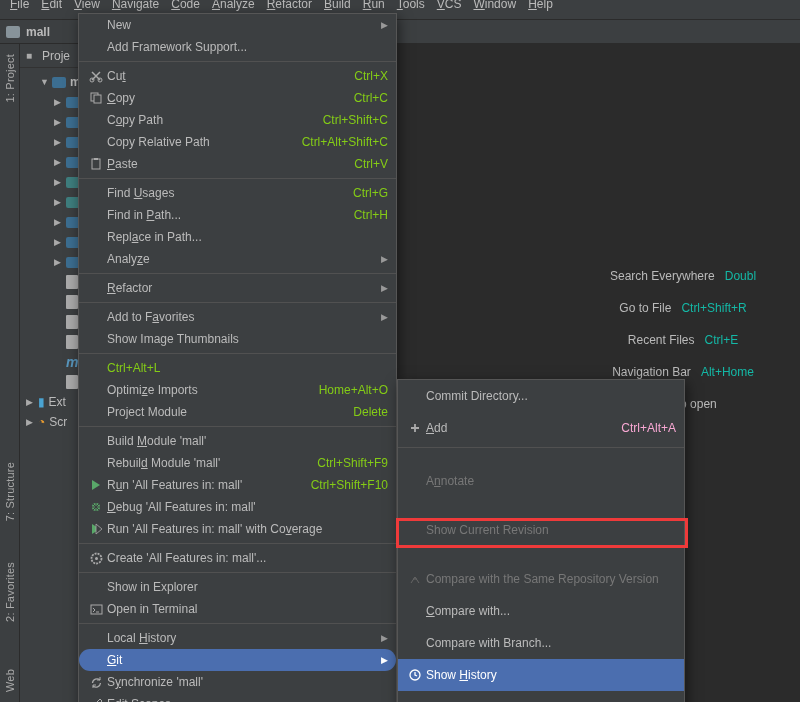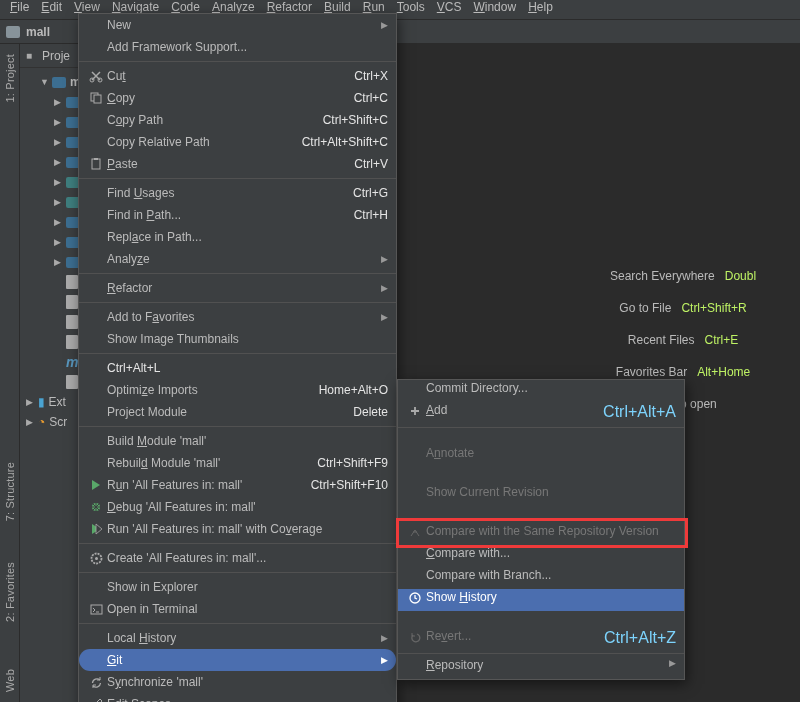--- a/index.html
+++ b/index.html
@@ -1,18 +1,18 @@
 <!DOCTYPE html>
 <html><head>
 <meta charset="utf-8">
 <style>
 * { margin: 0; padding: 0; box-sizing: border-box; font-family: "Segoe UI", Arial, sans-serif; font-size: 12px; -webkit-font-smoothing: antialiased; }
 html, body { width: 800px; height: 702px; overflow: hidden; background: #3c3f41; color: #bbbbbb; }
 
-.menubar { height: 20px; background: #3c3f41; display: flex; align-items: flex-start; padding: 0 4px; color: #bbbbbb; border-bottom: 1px solid #2b2b2b; position: relative; z-index: 1; }
+.menubar { height: 20px; background: #3c3f41; display: flex; align-items: flex-end; padding: 8px 4px; color: #bbbbbb; border-bottom: 1px solid #2b2b2b; position: relative; z-index: 1; }
 .menubar span { padding: 0 6px; cursor: default; }
 .menubar span u { text-decoration: underline; }
 
 .toolbar-row { height: 24px; background: #3c3f41; display: flex; align-items: center; padding: 0 6px; border-bottom: 1px solid #2b2b2b; }
 .toolbar-row .folder-icon { width: 14px; height: 12px; background: #87939a; margin-right: 6px; border-radius: 2px; }
 .toolbar-row .crumb { color: #bbbbbb; font-weight: bold; }
 
 .workspace { position: absolute; top: 44px; left: 0; right: 0; bottom: 0; display: flex; }
 .left-gutter { width: 20px; background: #3c3f41; border-right: 1px solid #2b2b2b; display: flex; flex-direction: column; align-items: center; padding-top: 10px; gap: 40px; }
 .left-gutter .rot { writing-mode: vertical-rl; transform: rotate(180deg); color: #aaaaaa; font-size: 11px; letter-spacing: 0.2px; }
@@ -28,41 +28,41 @@
 .tree-row .dir-blue { background: #3c6e91; }
 .tree-row .dir-teal { background: #3e7e7e; }
 .tree-row.level1 { padding-left: 20px; }
 .tree-row.level2 { padding-left: 34px; }
 .tree-row .txt { white-space: nowrap; overflow: hidden; }
 .tree-row .file-icon { width: 12px; height: 14px; background: #aaaaaa; border-radius: 1px; }
 
 .editor-area { flex: 1; background: #2b2b2b; position: relative; }
 .hints { position: absolute; left: 350px; top: 225px; display: flex; flex-direction: column; gap: 18px; color: #bababa; align-items: center; }
 .hints .row { display: flex; gap: 10px; align-items: center; white-space: nowrap; }
-.hints .key2 { color: #bef264; }
+.hints .key2 { color: #14b8a6; }
 
 
 .ctx-menu { position: absolute; left: 78px; top: 13px; width: 319px; background: #3c3f41; border: 1px solid #565656; box-shadow: 2px 4px 12px rgba(0,0,0,0.5); z-index: 100; }
 .ctx-menu .item { height: 22px; display: flex; align-items: center; padding: 0 8px 0 8px; color: #bbbbbb; position: relative; }
 .ctx-menu .item .icon-slot { width: 18px; height: 16px; flex: 0 0 18px; display: flex; align-items: center; justify-content: center; margin-right: 2px; }
 .ctx-menu .item .label { flex: 1; white-space: nowrap; }
-.ctx-menu .item .shortcut { color: #e5e5e5; font-size: 12px; }
+.ctx-menu .item .shortcut { color: #84cc16; font-size: 12px; }
 .ctx-menu .item .sub-arrow { position: absolute; right: 8px; color: #999999; font-size: 9px; }
 .ctx-menu .sep { height: 1px; background: #515151; margin: 3px 0; }
 .ctx-menu .item.hover { background: #4b6eaf; color: #ffffff; border-radius: 11px; }
 .ctx-menu .item.hover .shortcut, .ctx-menu .item.hover .sub-arrow { color: #ffffff; }
 .ctx-menu .item u { text-decoration: underline; }
 
 
 .sub-menu { position: absolute; left: 397px; top: 379px; width: 288px; background: #3c3f41; border: 1px solid #565656; box-shadow: 2px 4px 12px rgba(0,0,0,0.5); z-index: 101; }
-.sub-menu .item { height: 22px; display: flex; padding: 1px 8px; color: #bbbbbb; position: relative; }
+.sub-menu .item { height: 22px; display: flex; align-items: center; padding: 16px 8px; color: #bbbbbb; position: relative; }
 .sub-menu .item.disabled { color: #777777; margin-top: 17px; }
 .sub-menu .item .icon-slot { width: 18px; height: 16px; flex: 0 0 18px; display: flex; align-items: center; justify-content: center; margin-right: 2px; }
 .sub-menu .item .label { flex: 1; white-space: nowrap; }
-.sub-menu .item .shortcut { color: #7dd3fc; font-size: 16px; }
+.sub-menu .item .shortcut { color: #f9a8d4; font-size: 12px; }
 .sub-menu .item .sub-arrow { position: absolute; right: 8px; color: #999999; font-size: 9px; }
 .sub-menu .sep { height: 1px; background: #515151; margin: 3px 0; }
 .sub-menu .item.selected { background: #4b6eaf; color: #ffffff; }
 .sub-menu .item u { text-decoration: underline; }
 
 
 .highlight-box { position: absolute; left: 396px; top: 518px; width: 292px; height: 30px; border: 3px solid #ef3a3a; z-index: 200; pointer-events: none; }
 
 
 svg { display: block; }
@@ -207,21 +207,21 @@
         </div>
         <div class="row">
           <span>Go to File</span>
           <span class="key2">Ctrl+Shift+R</span>
         </div>
         <div class="row">
           <span>Recent Files</span>
           <span class="key2">Ctrl+E</span>
         </div>
         <div class="row">
-          <span>Favorites Bar</span>
+          <span>Navigation Bar</span>
           <span class="key2">Alt+Home</span>
         </div>
         <div class="row">
           <span>here to open</span>
         </div>
       </div>
   </div>
 </div>
 
 <div class="ctx-menu" id="ctx-menu">

